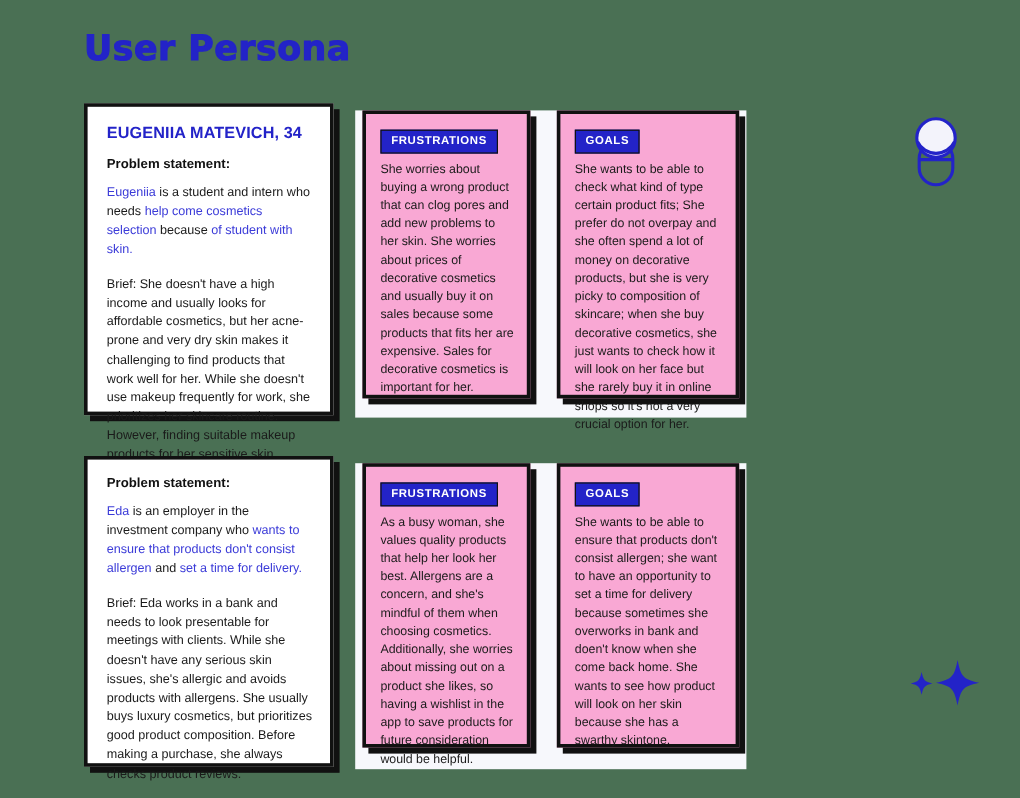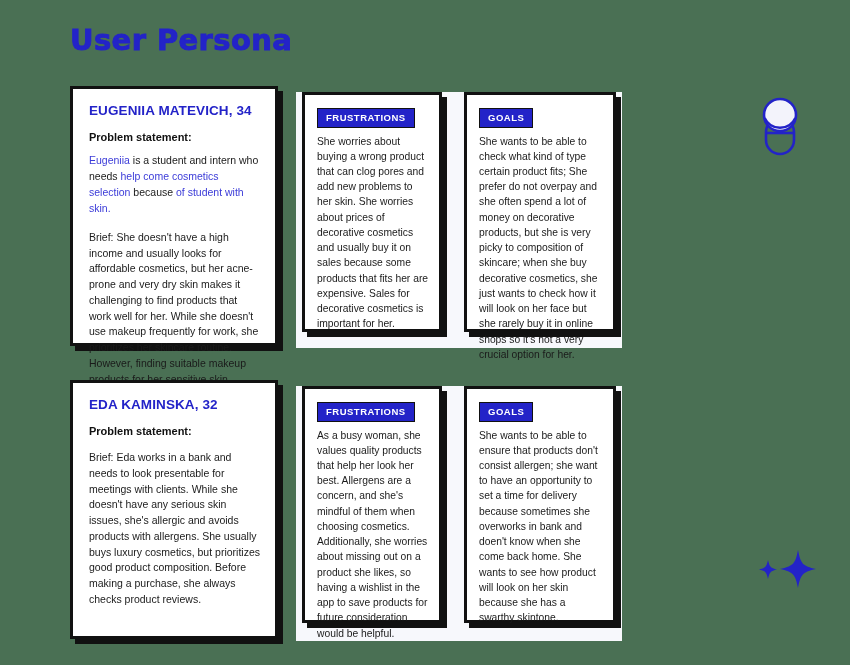--- a/index.html
+++ b/index.html
@@ -48,21 +48,21 @@
     height: 255px;
   }
 
   
   .card {
     position: absolute;
     background: #ffffff;
     border: 3px solid #111111;
     box-shadow: 5px 5px 0 0 #111111;
   }
-  .card.tint { background: #ffffff; }
+  .card.tint { background: #f9a8d4; }
 
   
   .card.persona-1 { left: 70px; top: 86px;  width: 208px; height: 260px; }
   .card.persona-2 { left: 70px; top: 380px; width: 208px; height: 259px; }
 
   
   .card.frustration-1 { left: 302px; top: 92px;  width: 140px; height: 240px; }
   .card.frustration-2 { left: 302px; top: 386px; width: 140px; height: 237px; }
 
   
@@ -159,22 +159,22 @@
 
 <div class="card tint goals-1">
   <div class="card-inner">
     <span class="badge">GOALS</span>
     <div class="side-body">She wants to be able to check what kind of type certain product fits; She prefer do not overpay and she often spend a lot of money on decorative products, but she is very picky to composition of skincare; when she buy decorative cosmetics, she just wants to check how it will look on her face but she rarely buy it in online shops so it's not a very crucial option for her.</div>
   </div>
 </div>
 
 <div class="card persona-2">
   <div class="card-inner">
-    <div class="persona-name">EDA KAMINSKA, 32</div>
     <div class="problem-label">Problem statement:</div>
+    <div class="problem-statement"><span class="hl">Eda</span><span> is an employer in the investment company who </span><span class="hl">wants to ensure that products don't consist allergen</span><span> and </span><span class="hl">set a time for delivery.</span></div>
     <div class="brief">Brief: Eda works in a bank and needs to look presentable for meetings with clients. While she doesn't have any serious skin issues, she's allergic and avoids products with allergens. She usually buys luxury cosmetics, but prioritizes good product composition. Before making a purchase, she always checks product reviews.</div>
   </div>
 </div>
 
 <div class="card tint frustration-2">
   <div class="card-inner">
     <span class="badge">FRUSTRATIONS</span>
     <div class="side-body">As a busy woman, she values quality products that help her look her best. Allergens are a concern, and she's mindful of them when choosing cosmetics. Additionally, she worries about missing out on a product she likes, so having a wishlist in the app to save products for future consideration would be helpful.</div>
   </div>
 </div>

